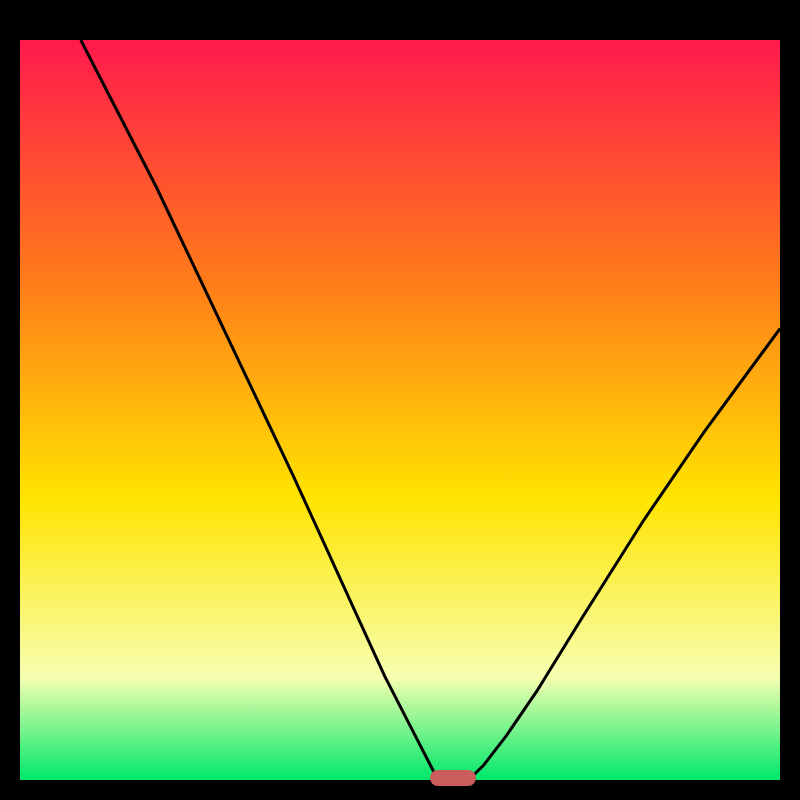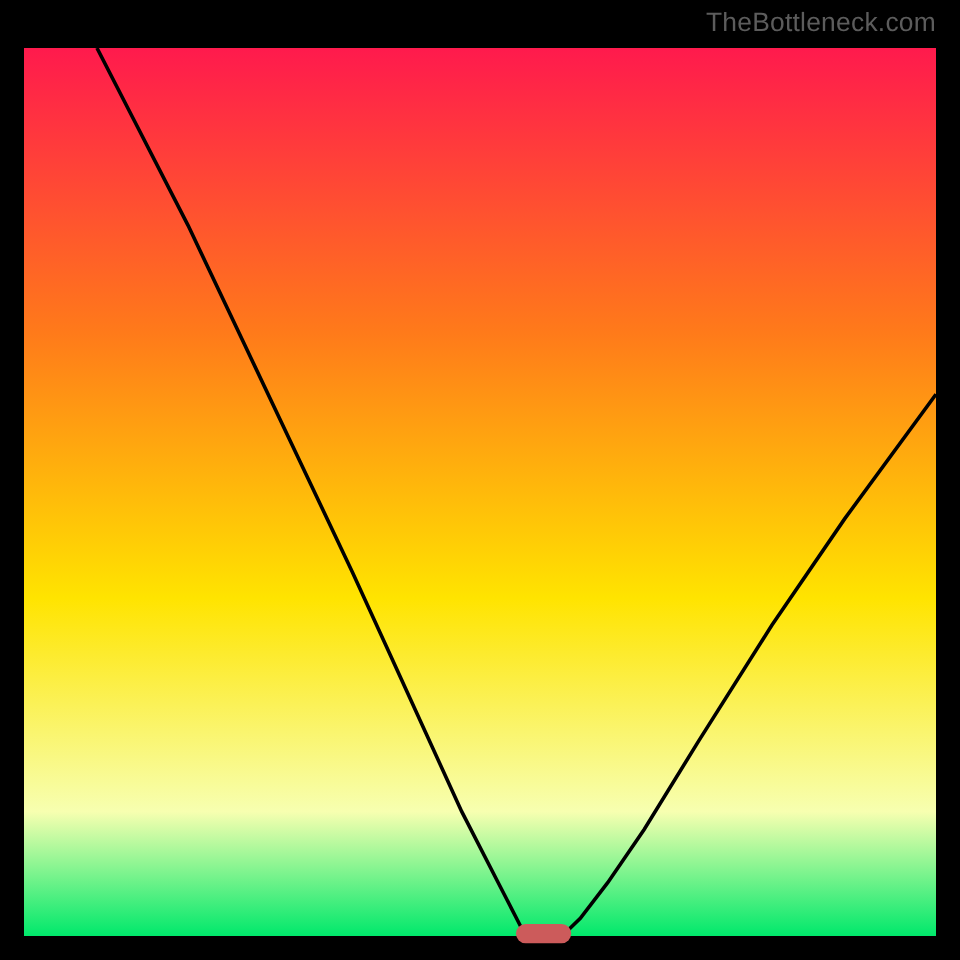--- a/index.html
+++ b/index.html
@@ -44,21 +44,20 @@
     height: 16px;
     border-radius: 8px;
     background: #cc5b5b;
   }
 </style>
 </head>
 <body>
 
 <div class="frame">
 
-  <div class="attribution">TheBottleneck.com</div>
 
   <div class="plot-area">
     <svg id="chart-svg" width="760" height="740" viewBox="0 0 760 740">
       <defs>
         <linearGradient id="bg-grad" x1="0" y1="0" x2="0" y2="1">
           <stop id="g0" offset="0%" stop-color="#ff1a4d"></stop>
           <stop id="g1" offset="32%" stop-color="#ff7a1a"></stop>
           <stop id="g2" offset="62%" stop-color="#ffe400"></stop>
           <stop id="g3" offset="86%" stop-color="#f7ffb0"></stop>
           <stop id="g4" offset="100%" stop-color="#00e86b"></stop>

